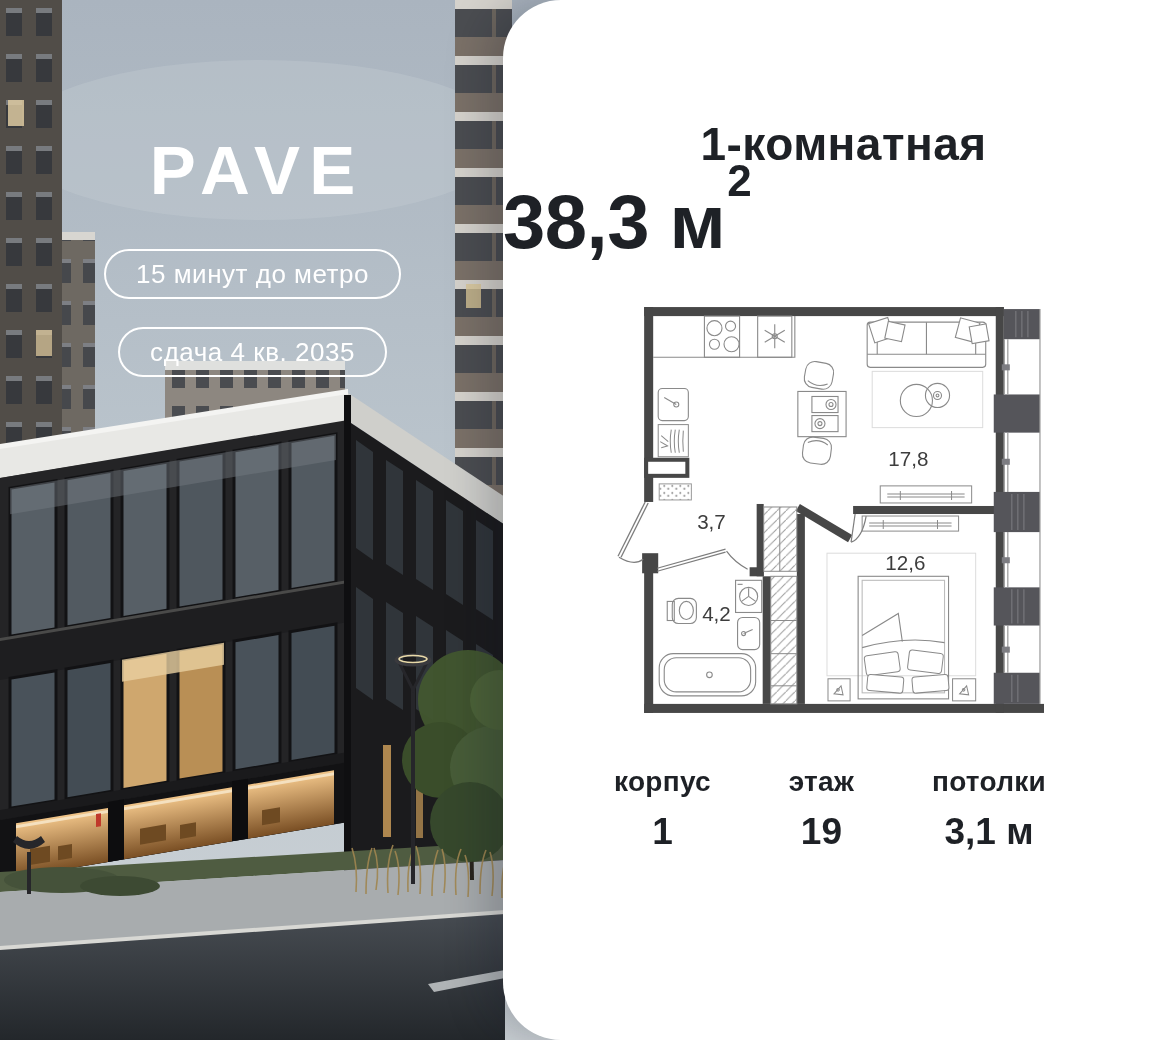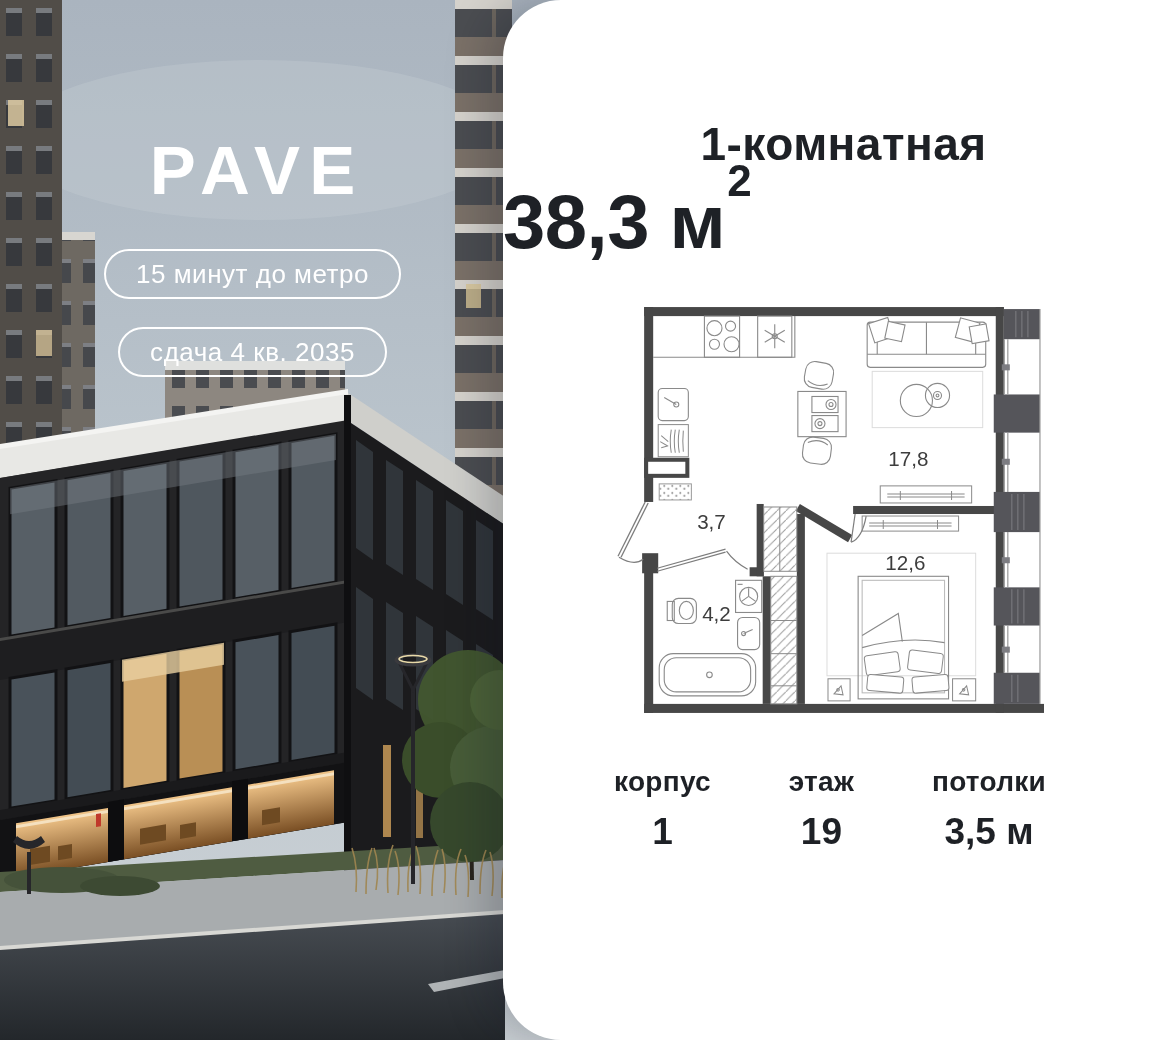--- a/index.html
+++ b/index.html
@@ -456,17 +456,17 @@
       <div class="spec">
         <div class="lbl">корпус</div>
         <div class="val">1</div>
       </div>
       <div class="spec">
         <div class="lbl">этаж</div>
         <div class="val">19</div>
       </div>
       <div class="spec">
         <div class="lbl">потолки</div>
-        <div class="val">3,5 м</div>
+        <div class="val">3,1 м</div>
       </div>
     </div>
   </div>
 </div>
 
 </body></html>

